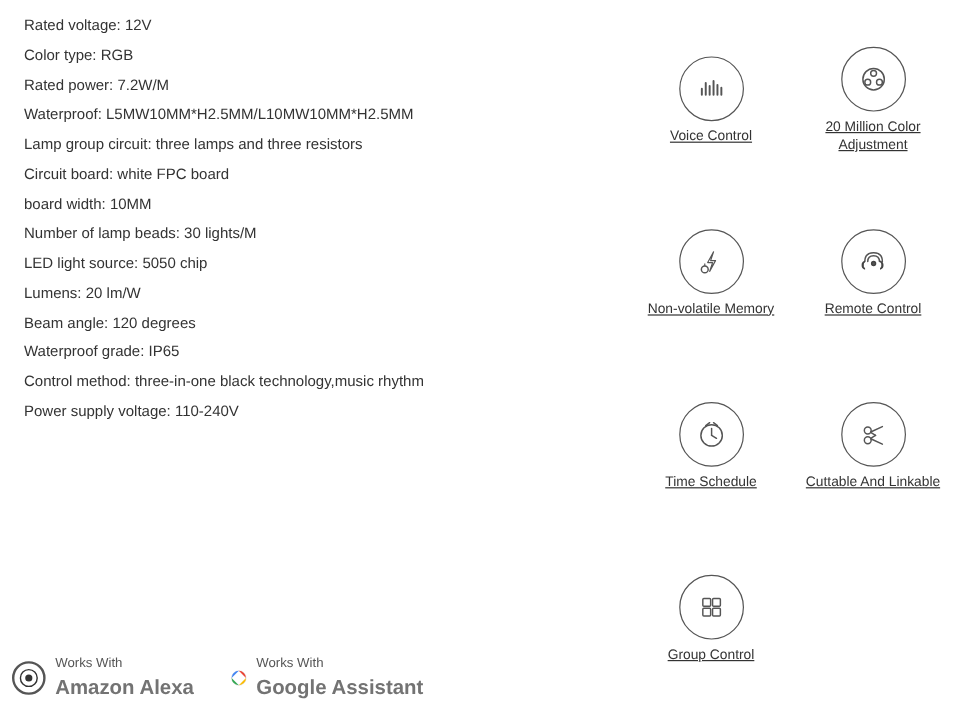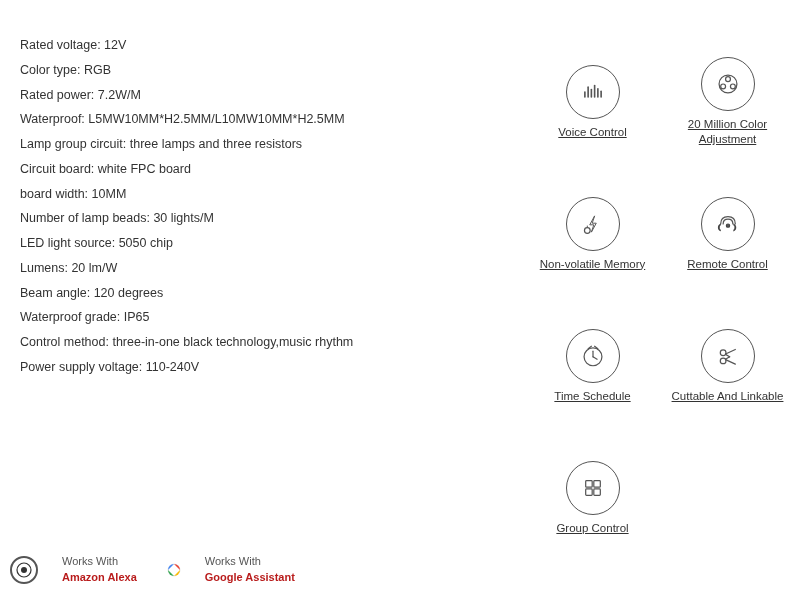--- a/index.html
+++ b/index.html
@@ -9,21 +9,21 @@
       background: #fff;
       font-family: Arial, sans-serif;
       font-size: 13px;
       color: #333;
       overflow: hidden;
     }
     .container {
       display: flex;
       width: 800px;
       height: 600px;
-      padding: 26px 0;
+      padding: 2px 0;
     }
     .left-panel {
       flex: 0 0 520px;
       padding: 10px 20px;
       display: flex;
       flex-direction: column;
       gap: 6px;
     }
     .spec-row {
       font-size: 12.5px;
@@ -68,40 +68,40 @@
       position: absolute;
       bottom: 15px;
       left: 10px;
       display: flex;
       align-items: center;
       gap: 30px;
     }
     .badge {
       display: flex;
       align-items: center;
-      gap: 24px;
+      gap: 8px;
     }
     .badge-icon-alexa {
       width: 28px;
       height: 28px;
       border: 2px solid #555;
       border-radius: 50%;
       display: flex;
       align-items: center;
       justify-content: center;
       font-size: 14px;
     }
     .badge-text {
       font-size: 11px;
       color: #555;
       line-height: 1.4;
     }
     .badge-text strong {
-      font-size: 11px;
-      color: #b91c1c;
+      font-size: 17px;
+      color: #737373;
       margin-top: 40px;
     }
     
     .voice-icon svg,
     .remote-icon svg,
     .time-icon svg,
     .simple-icon svg,
     .color-icon svg,
     .memory-icon svg,
     .cuttable-icon svg,

